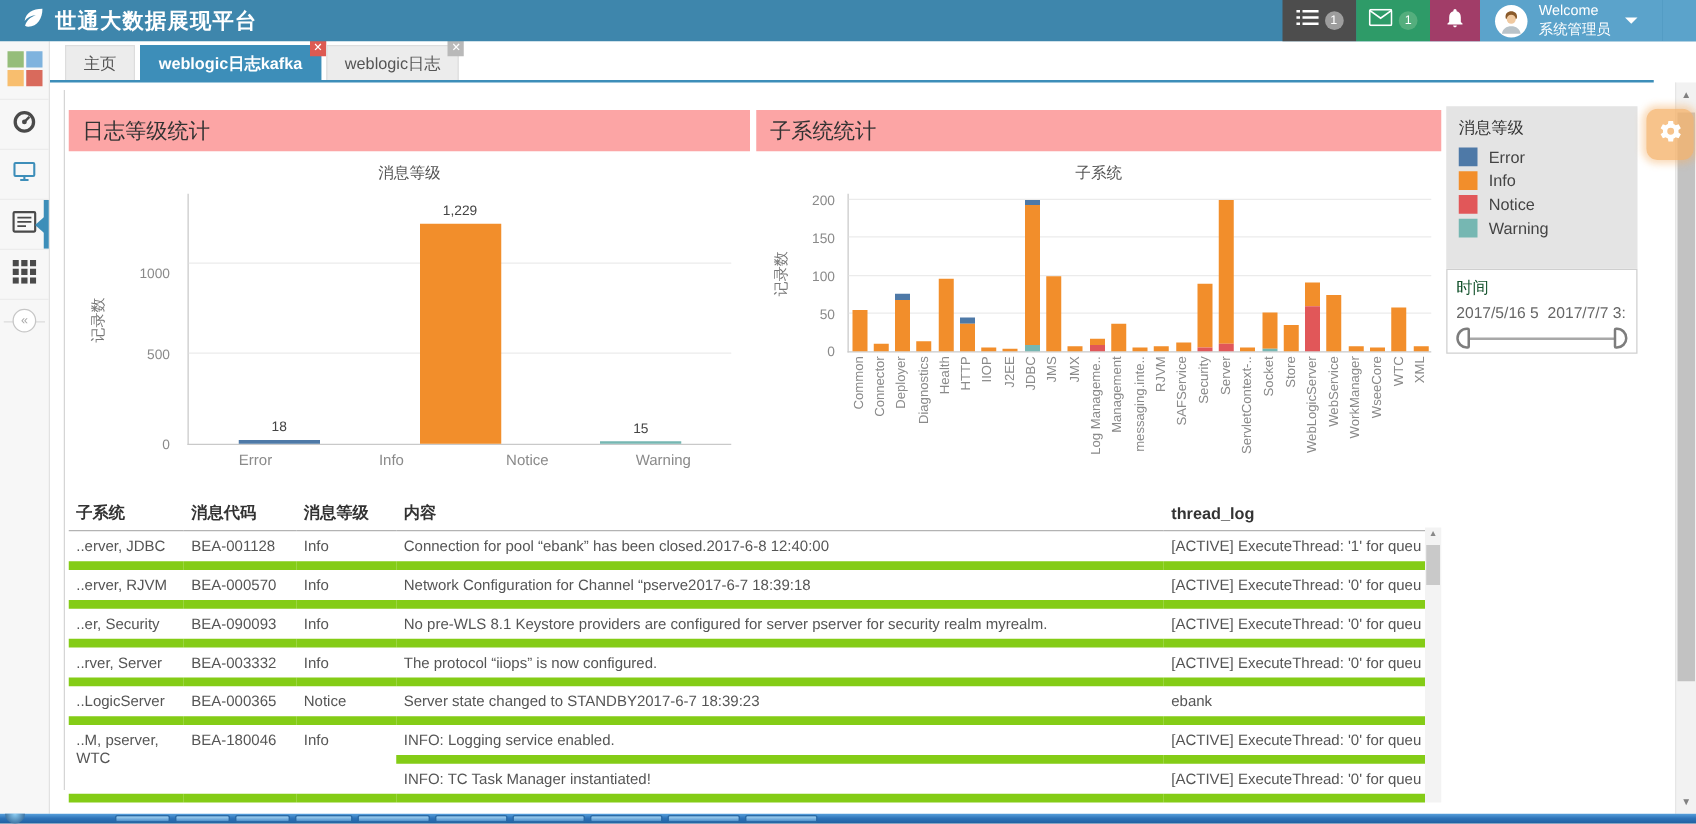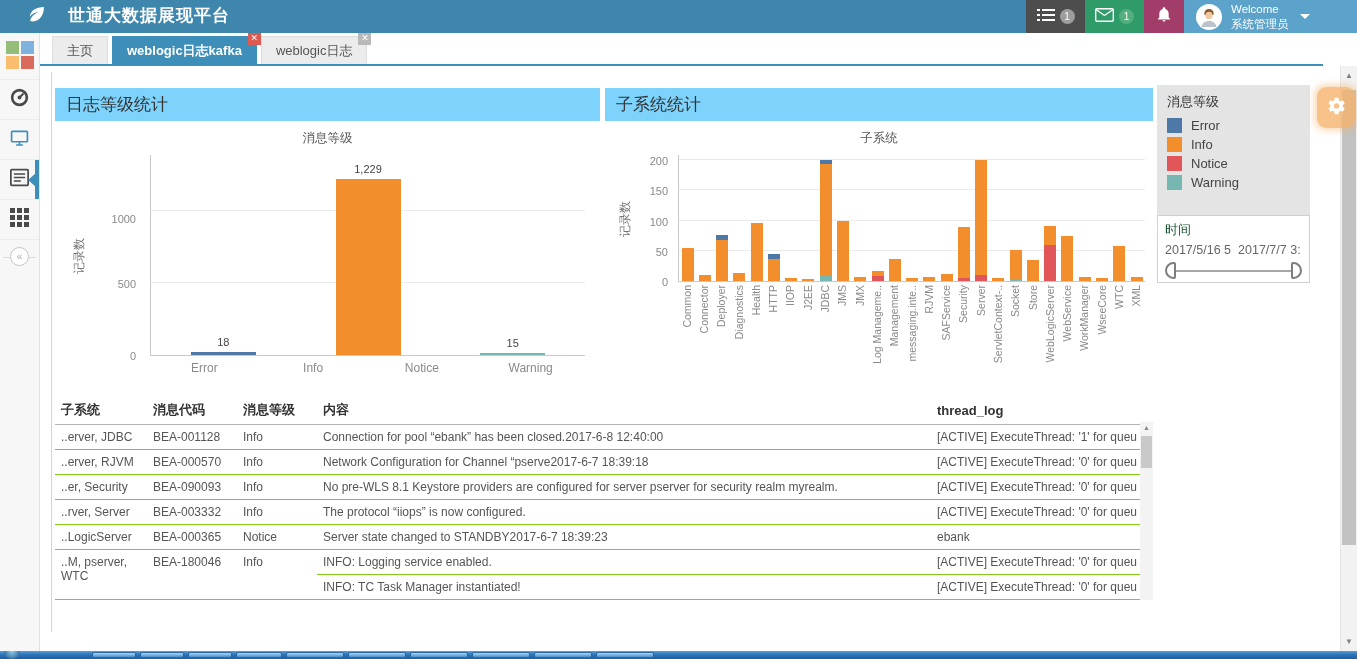--- a/index.html
+++ b/index.html
@@ -2,21 +2,21 @@
 <html><head>
 <meta charset="utf-8">
 <style>
   *{box-sizing:border-box;margin:0;padding:0;}
   html,body{background:#9aa0a6;}
   body{font-family:"Liberation Sans","DejaVu Sans",sans-serif;}
   .page{position:relative;width:1357px;height:659px;background:#fff;overflow:hidden;margin:0 auto;}
 
   
   .header{position:absolute;left:0;top:0;width:100%;height:33px;background:#3e86ac;display:flex;align-items:center;z-index:30;}
-  .brand{display:flex;align-items:flex-start;gap:21px;padding-left:26px;}
+  .brand{display:flex;align-items:center;gap:7px;padding-left:16px;}
   .brand-title{color:#fff;font-size:17px;font-weight:bold;letter-spacing:1px;}
   .header-right{margin-left:auto;display:flex;height:100%;align-items:stretch;}
   .hbox{display:flex;align-items:center;justify-content:center;gap:5px;padding:0 10px;cursor:pointer;}
   .hbox-dark{background:#4d4d4d;width:59px;}
   .hbox-green{background:#2e9b68;width:59px;}
   .hbox-maroon{background:#a13d68;width:40px;}
   .badge{width:15px;height:15px;border-radius:50%;font-size:10px;color:#fff;display:flex;align-items:center;justify-content:center;line-height:1;}
   .badge-gray{background:#9d9d9d;}
   .badge-green{background:#54ae7d;}
   .welcome{background:#5ba3cb;display:flex;align-items:center;gap:9px;padding:0 16px 0 12px;width:146px;cursor:pointer;}
@@ -40,21 +40,21 @@
   .tabbar{position:absolute;left:40px;top:33px;right:0;height:31px;background:#fff;display:flex;align-items:flex-end;padding-left:12px;gap:4px;z-index:10;}
   .tab{height:28px;padding:0 14px;background:#ececec;color:#555;font-size:13px;display:flex;align-items:center;border:1px solid #ddd;border-bottom:none;position:relative;cursor:pointer;white-space:nowrap;}
   .tab.active{background:#3d8eb9;color:#fff;border-color:#3d8eb9;font-weight:bold;}
   .tab-close{position:absolute;top:-5px;right:-5px;width:13px;height:13px;font-size:9px;line-height:12px;text-align:center;color:#fff;cursor:pointer;}
   .tab-close.red{background:#dd5a52;}
   .tab-close.gray{background:#b9b9b9;}
   .tab-underline{position:absolute;left:40px;top:64px;width:1283px;height:2px;background:#3d8eb9;z-index:9;}
 
   
   .left-rule{position:absolute;left:51px;top:72px;width:1px;height:560px;background:#d5d5d5;}
-  .panel-header{background:#7dd3fc;color:#333;font-size:17px;padding:6px 11px;line-height:21px;}
+  .panel-header{background:#fca5a5;color:#333;font-size:17px;padding:6px 11px;line-height:21px;}
 
   .panel1{position:absolute;left:55px;top:88px;width:545px;}
   .panel2{position:absolute;left:605px;top:88px;width:548px;}
   .panel3{position:absolute;left:55px;top:395px;width:1098px;}
 
   .chart-title{text-align:center;font-size:12.5px;color:#555;padding:9px 0 8px;}
   .chart-row{display:flex;}
   .plot-gutter{position:relative;flex:none;}
   .ylab{position:absolute;top:50%;white-space:nowrap;font-size:12px;color:#777;transform:translate(-50%,-50%) rotate(-90deg);}
   .ytick{position:absolute;font-size:11px;color:#8a8a8a;white-space:nowrap;}
@@ -83,21 +83,21 @@
   .slider-handle.left{left:0;border-radius:9px 2px 2px 9px;}
   .slider-handle.right{right:0;border-radius:2px 9px 9px 2px;}
 
   
   .gear-btn{position:absolute;left:1317px;top:87px;width:38px;height:41px;background:rgba(245,178,106,0.78);border-radius:9px;display:flex;align-items:center;justify-content:center;z-index:40;cursor:pointer;box-shadow:0 0 6px 3px rgba(245,178,106,0.45);}
 
   
   .table-wrap{position:relative;padding-right:13px;background:#fff;}
   table.detail{width:1085px;border-collapse:collapse;table-layout:fixed;}
   table.detail th{font-size:13px;color:#333;text-align:left;padding:6px 6px 5px;border-bottom:1px solid #b3b3b3;font-weight:bold;white-space:nowrap;}
-  table.detail td{font-size:12px;color:#555;padding:5px 6px;border-bottom:1px solid #84cc16;white-space:nowrap;overflow:hidden;vertical-align:top;}
+  table.detail td{font-size:12px;color:#555;padding:5px 6px;border-bottom:7px solid #84cc16;white-space:nowrap;overflow:hidden;vertical-align:top;}
   table.detail td.wrap{white-space:normal;}
   .inner-scrollbar{position:absolute;right:0;top:27px;bottom:0;width:13px;background:#f3f3f3;}
   .inner-sb-arrow{height:12px;font-size:7px;color:#888;text-align:center;line-height:12px;cursor:pointer;}
   .inner-sb-thumb{position:absolute;left:1px;right:1px;top:14px;height:32px;background:#c9c9c9;cursor:pointer;}
 
   
   .page-scrollbar{position:absolute;right:0;top:66px;width:17px;bottom:8px;background:#f2f2f2;border-left:1px solid #e6e6e6;z-index:35;}
   .sb-arrow{position:absolute;left:0;right:0;height:15px;font-size:8px;color:#808080;text-align:center;line-height:15px;cursor:pointer;}
   .sb-arrow.up{top:2px;}
   .sb-arrow.down{bottom:2px;}

